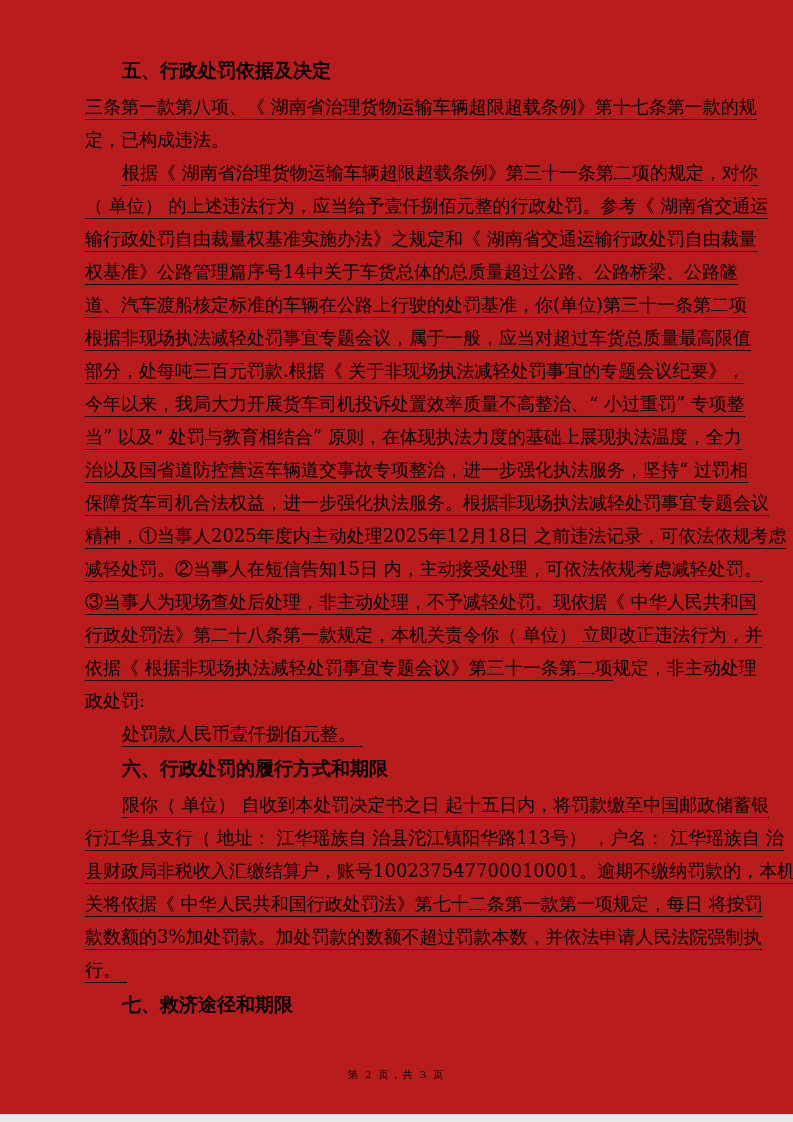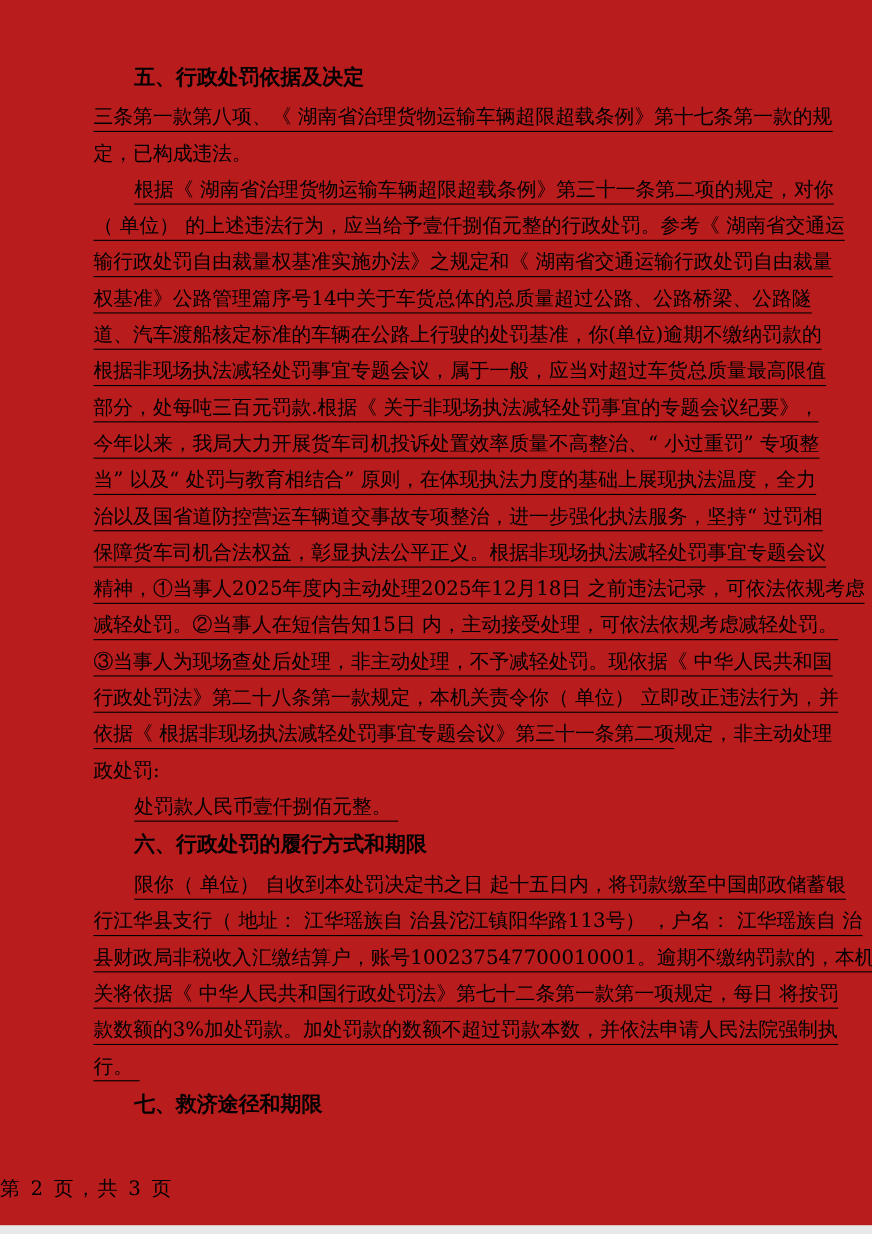--- a/index.html
+++ b/index.html
@@ -36,45 +36,45 @@
   }
   .seg{white-space:pre;}
   .seg.u{
     border-bottom:1.5px solid #000000;
     padding-bottom:2px;
   }
   .footer{
     position:absolute;
     left:0;right:0;
     top:1068px;
-    text-align:left;
-    font-size:18px;
+    text-align:center;
+    font-size:10px;
     letter-spacing:2px;
     color:#000000;
   }
 </style>
 </head>
 <body>
 
 <div class="page">
   <main class="doc" id="doc-body">
       <div class="heading">五、行政处罚依据及决定</div>
       <div class="line"><span class="seg u">三条第一款第八项、《 湖南省治理货物运输车辆超限超载条例》第十七条第一款的规</span></div>
       <div class="line"><span class="seg">定，已构成违法。</span></div>
       <div class="line indent"><span class="seg u">根据《 湖南省治理货物运输车辆超限超载条例》第三十一条第二项的规定，对你</span></div>
       <div class="line"><span class="seg u">（ 单位） 的上述违法行为，应当给予壹仟捌佰元整的行政处罚。参考《 湖南省交通运</span></div>
       <div class="line"><span class="seg u">输行政处罚自由裁量权基准实施办法》之规定和《 湖南省交通运输行政处罚自由裁量</span></div>
       <div class="line"><span class="seg u">权基准》公路管理篇序号14中关于车货总体的总质量超过公路、公路桥梁、公路隧</span></div>
-      <div class="line"><span class="seg u">道、汽车渡船核定标准的车辆在公路上行驶的处罚基准，你(单位)逾期不缴纳罚款的</span></div>
+      <div class="line"><span class="seg u">道、汽车渡船核定标准的车辆在公路上行驶的处罚基准，你(单位)第三十一条第二项</span></div>
       <div class="line"><span class="seg u">根据非现场执法减轻处罚事宜专题会议，属于一般，应当对超过车货总质量最高限值</span></div>
       <div class="line"><span class="seg u">部分，处每吨三百元罚款.根据《 关于非现场执法减轻处罚事宜的专题会议纪要》，</span></div>
       <div class="line"><span class="seg u">今年以来，我局大力开展货车司机投诉处置效率质量不高整治、“ 小过重罚” 专项整</span></div>
       <div class="line"><span class="seg u">当” 以及“ 处罚与教育相结合” 原则，在体现执法力度的基础上展现执法温度，全力</span></div>
       <div class="line"><span class="seg u">治以及国省道防控营运车辆道交事故专项整治，进一步强化执法服务，坚持“ 过罚相</span></div>
-      <div class="line"><span class="seg u">保障货车司机合法权益，彰显执法公平正义。根据非现场执法减轻处罚事宜专题会议</span></div>
+      <div class="line"><span class="seg u">保障货车司机合法权益，进一步强化执法服务。根据非现场执法减轻处罚事宜专题会议</span></div>
       <div class="line"><span class="seg u">精神，①当事人2025年度内主动处理2025年12月18日 之前违法记录，可依法依规考虑</span></div>
       <div class="line"><span class="seg u">减轻处罚。②当事人在短信告知15日 内，主动接受处理，可依法依规考虑减轻处罚。</span></div>
       <div class="line"><span class="seg u">③当事人为现场查处后处理，非主动处理，不予减轻处罚。现</span><span class="seg u">依据《 中华人民共和国</span></div>
       <div class="line"><span class="seg u">行政处罚法》第二十八条第一款规定，本机关责令你（ 单位） 立即改正违法行为，并</span></div>
       <div class="line"><span class="seg u">依据《 根据非现场执法减轻处罚事宜专题会议》第三十一条第二项</span><span class="seg">规定，非主动处理</span></div>
       <div class="line"><span class="seg">政处罚:</span></div>
       <div class="line indent"><span class="seg u">处罚款人民币壹仟捌佰元整。 </span></div>
       <div class="heading">六、行政处罚的履行方式和期限</div>
       <div class="line indent"><span class="seg u">限你（ 单位） 自收到本处罚决定书之日 起十五日内，将罚款缴至中国邮政储蓄银</span></div>
       <div class="line"><span class="seg u">行江华县支行（ 地址： 江华瑶族自 治县沱江镇阳华路113号） ，户名： 江华瑶族自 治</span></div>

